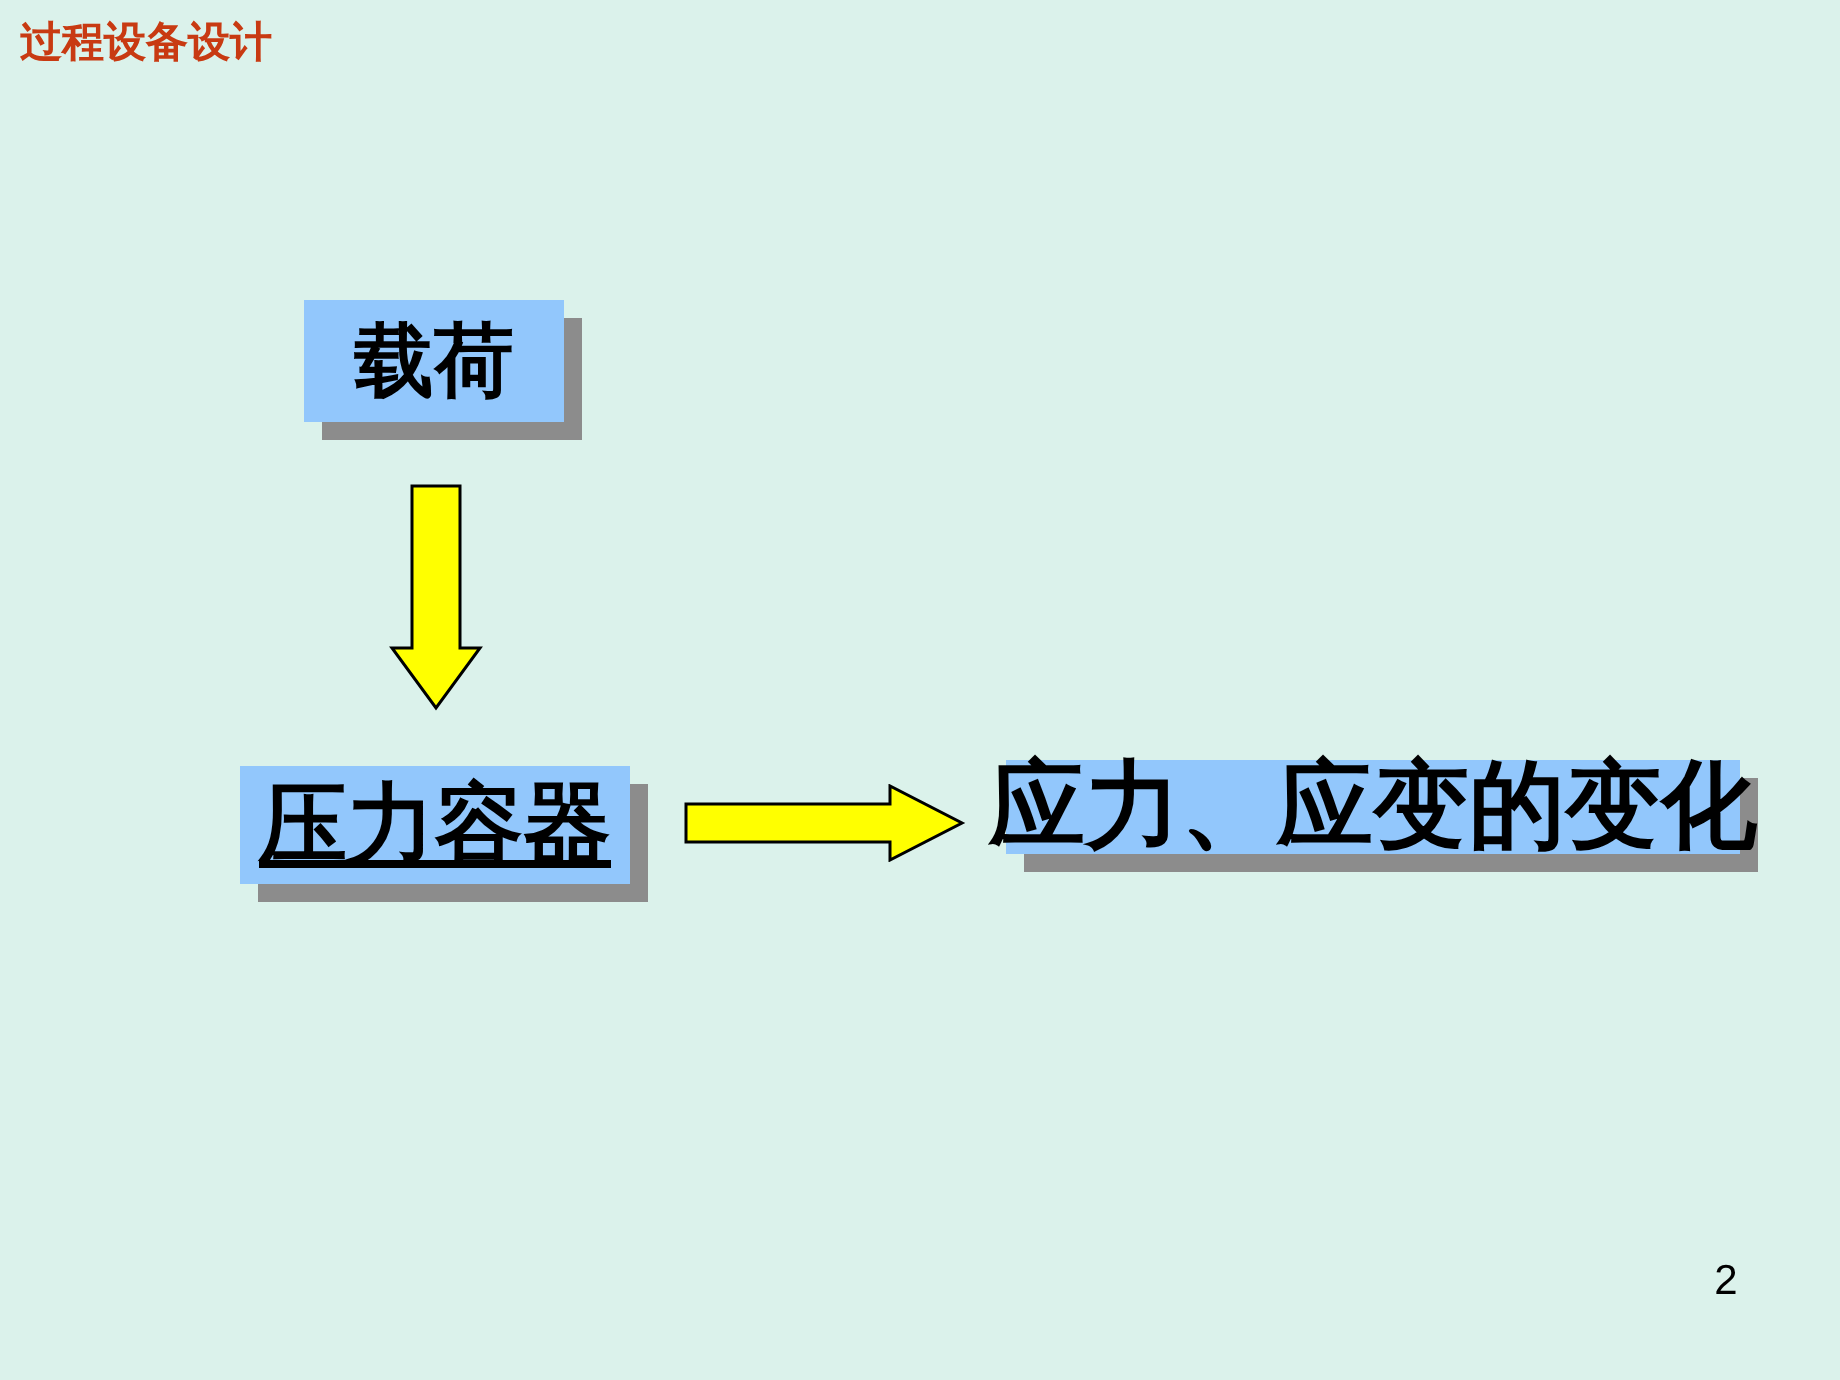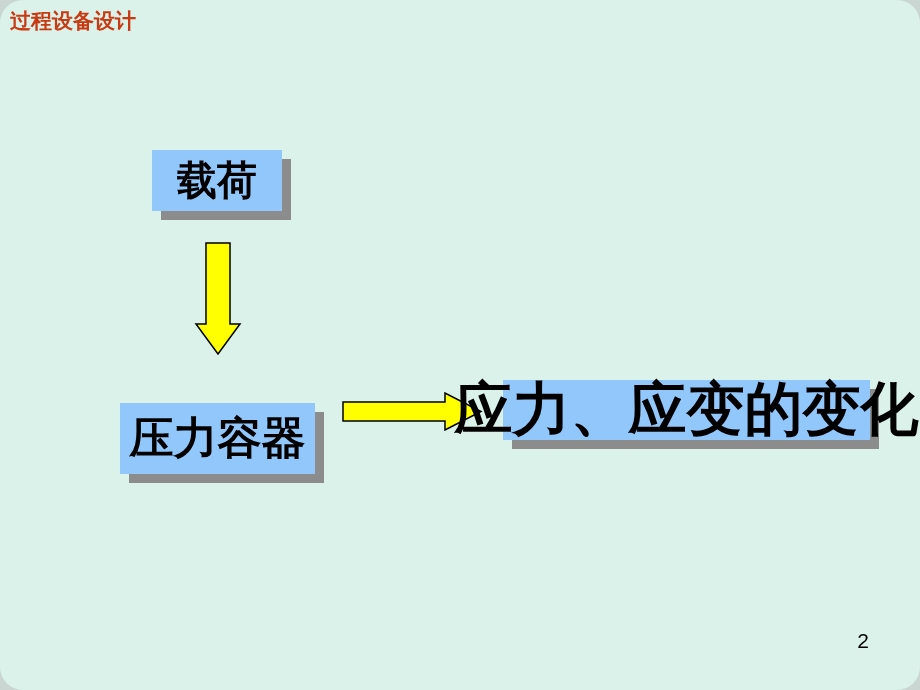--- a/index.html
+++ b/index.html
@@ -4,21 +4,20 @@
 <style>
   * { margin: 0; padding: 0; box-sizing: border-box; }
   html, body { background: #c9d6d2; }
   .slide {
     position: relative;
     width: 920px;
     height: 690px;
     background: #DBF2EB;
     overflow: hidden;
     font-family: "Liberation Serif", "DejaVu Serif", serif;
-    border-radius: 23px;
   }
   .hdr {
     position: absolute;
     top: 7px;
     font-size: 21px;
     font-weight: bold;
     color: #C83A12;
     white-space: nowrap;
   }
   .hdr-left  { left: 10px; }
@@ -30,22 +29,22 @@
     display: flex;
     align-items: center;
     justify-content: center;
     color: #000000;
     font-weight: bold;
     white-space: nowrap;
     line-height: 1;
     text-align: right;
   }
   .node-load    { left: 152px; top: 150px; width: 130px; height: 61px; font-size: 40px; }
-  .node-vessel  { left: 120px; top: 403px; width: 195px; height: 71px; font-size: 44px; }
-  .node-change  { left: 503px; top: 380px; width: 367px; height: 60px; font-size: 58px; }
+  .node-vessel  { left: 120px; top: 383px; width: 195px; height: 59px; font-size: 44px; text-decoration: underline; }
+  .node-change  { left: 503px; top: 380px; width: 367px; height: 47px; font-size: 48px; }
   .arrow { position: absolute; }
   .arrow-down  { left: 194px; top: 242px; }
   .arrow-right { left: 342px; top: 392px; }
   .arrow polygon { fill: #FFFF00; stroke: #000000; stroke-width: 1.5; }
   .page-num {
     position: absolute;
     left: 851px;
     top: 629px;
     width: 24px;
     text-align: center;

